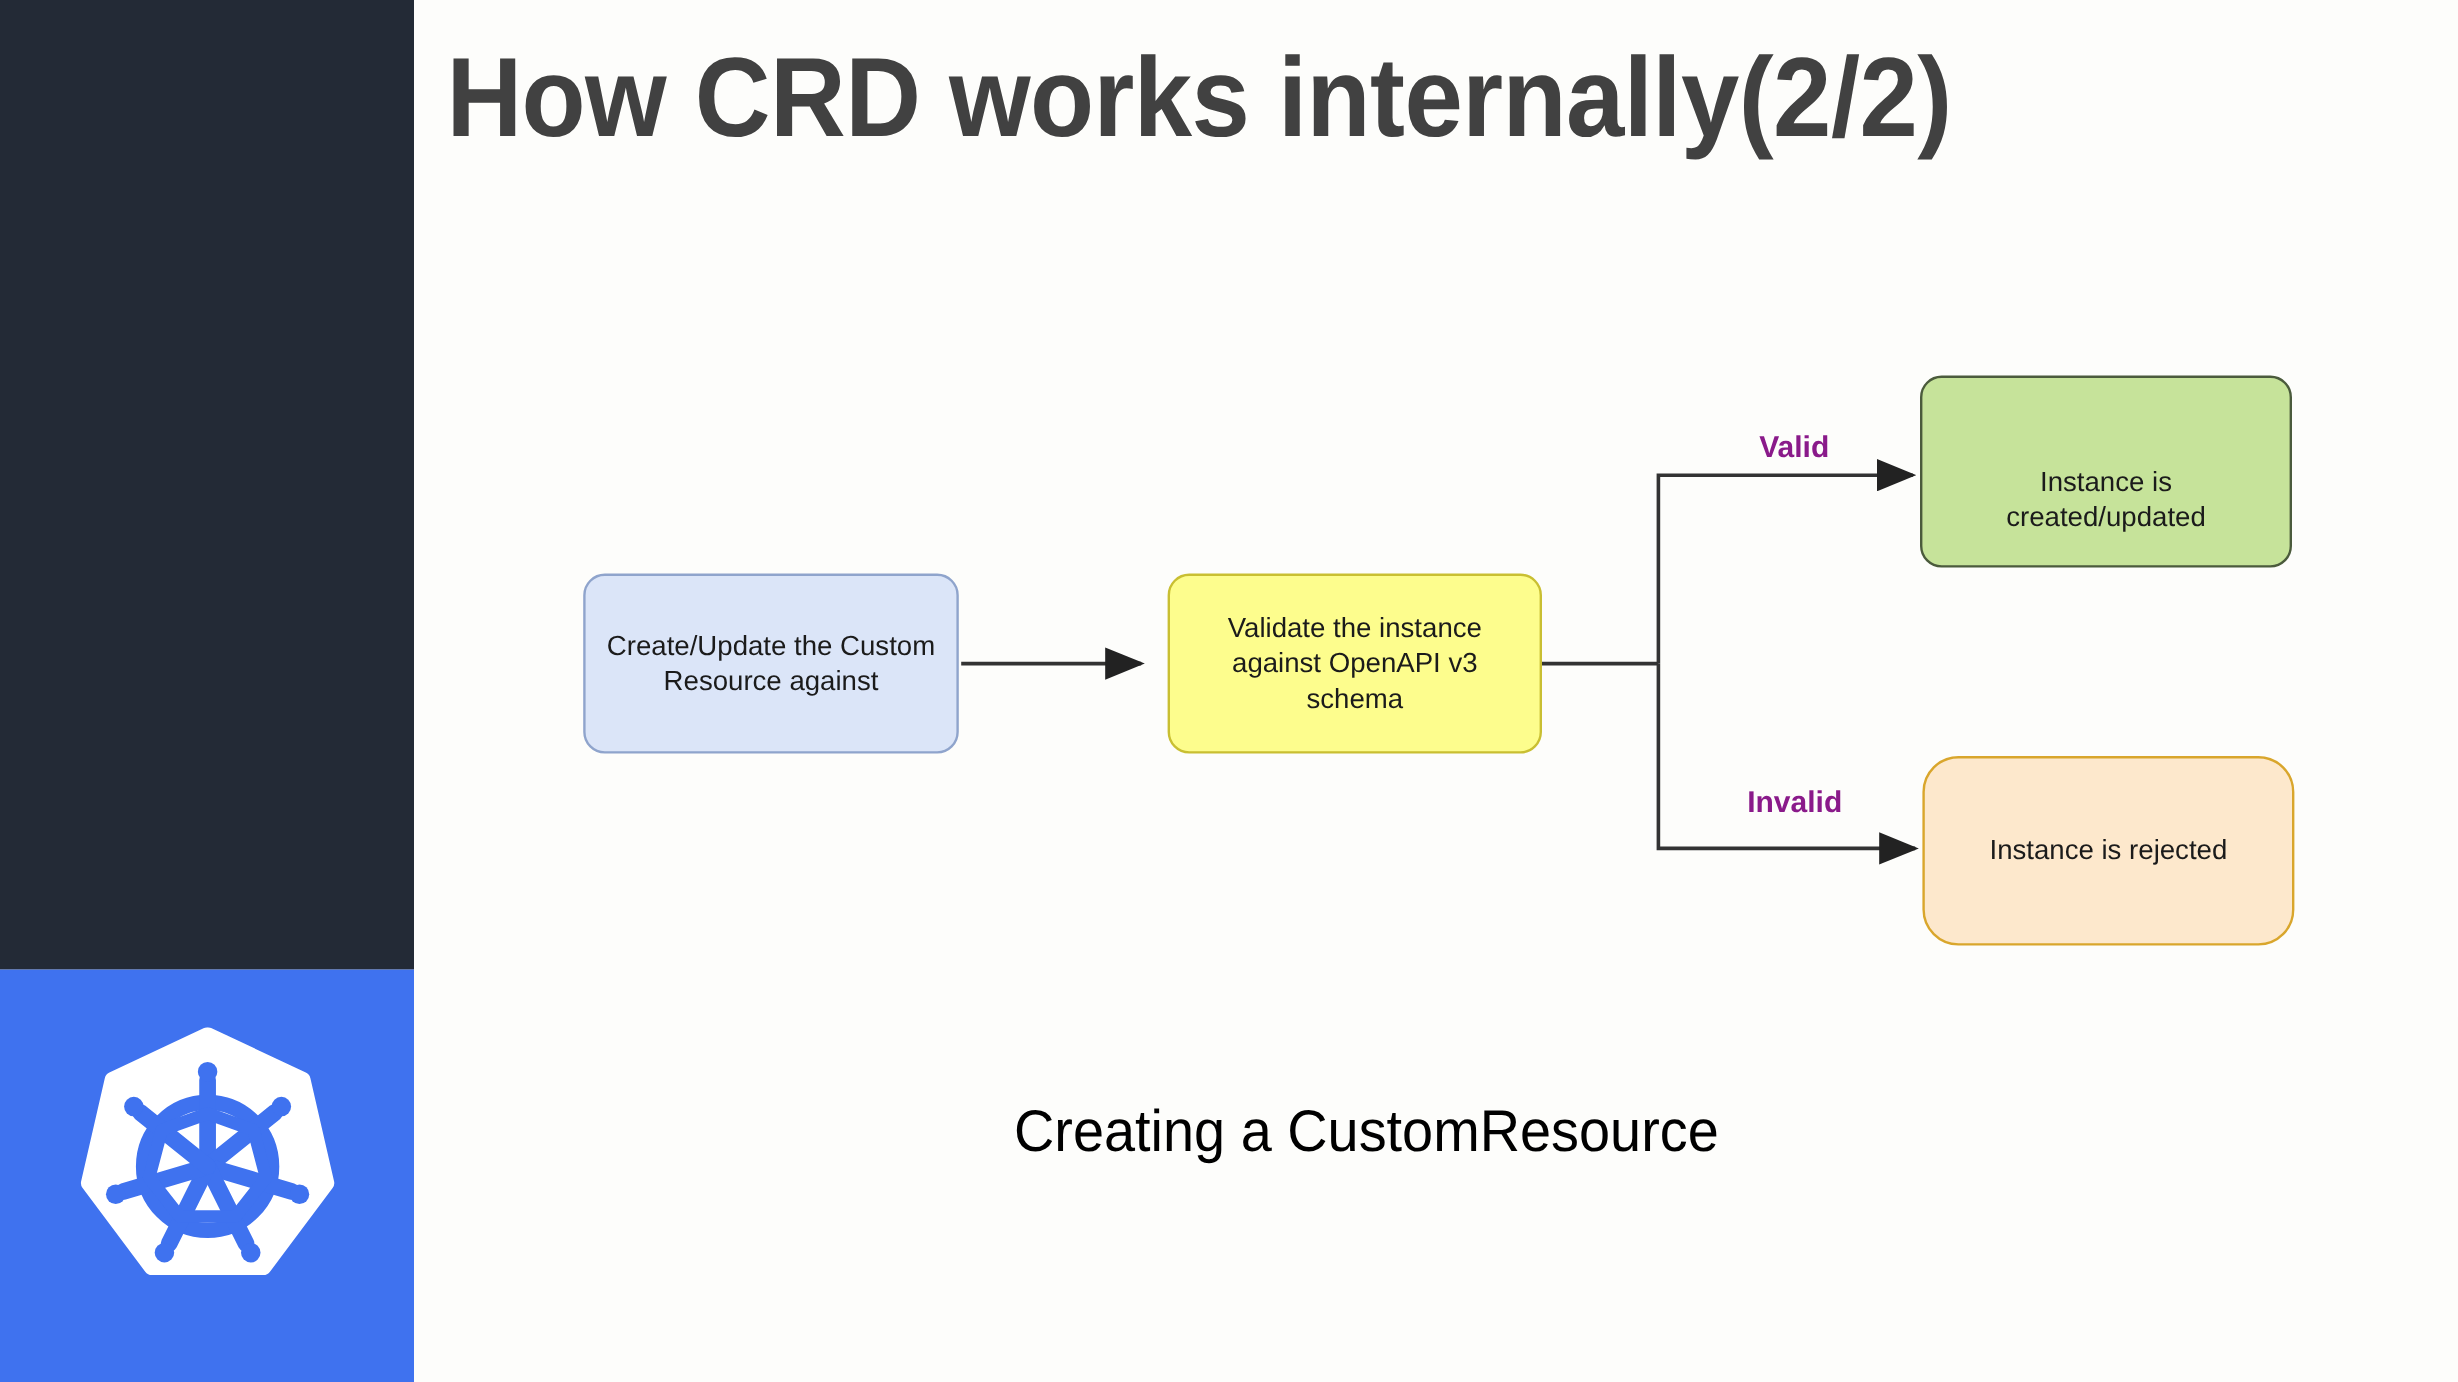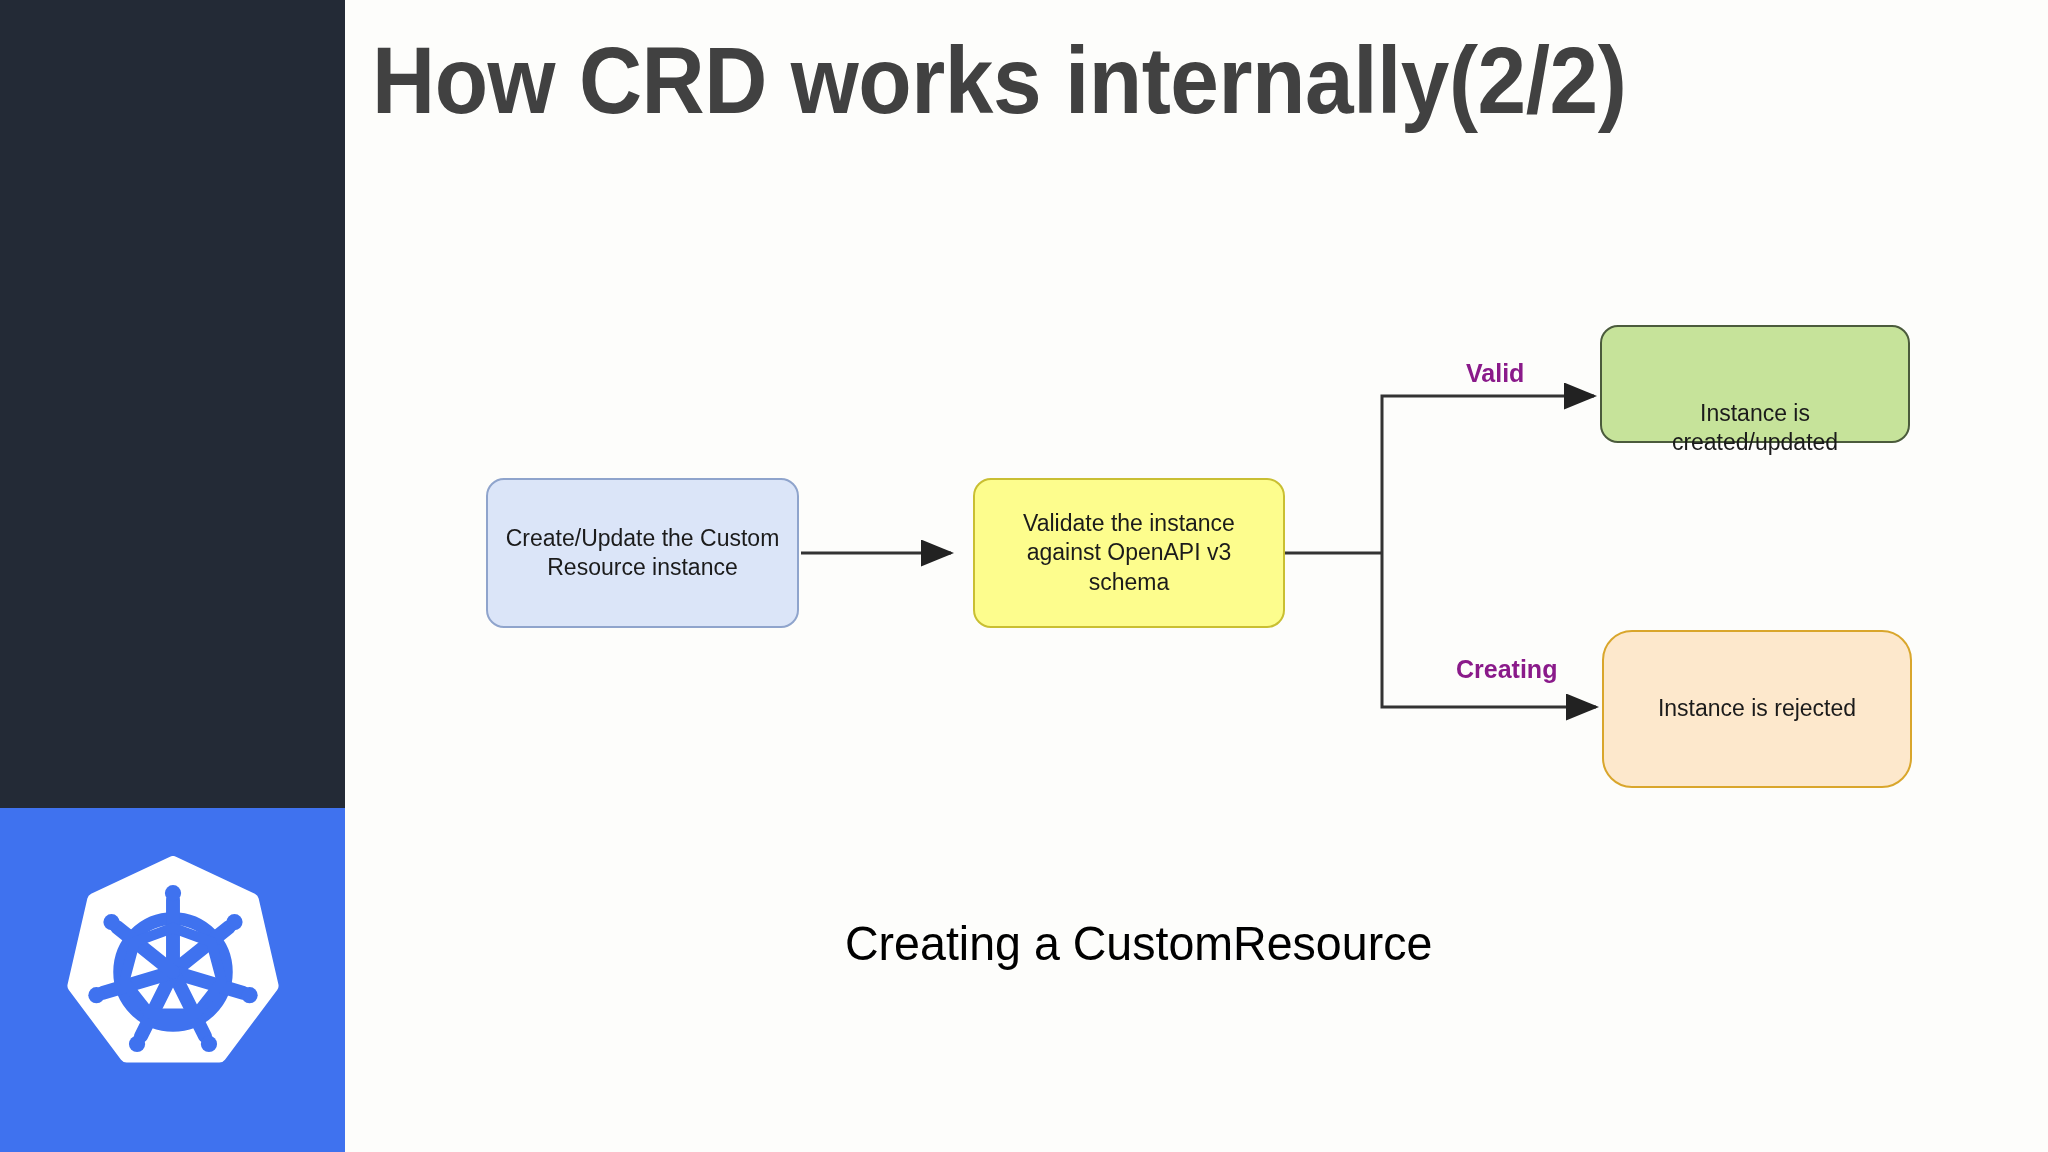--- a/index.html
+++ b/index.html
@@ -107,28 +107,27 @@
     border: 2px solid #c9bf32;
     border-radius: 18px;
     font-size: 23px;
     padding: 0 10px;
     margin-left: 16px;
   }
   #node-created {
     left: 1600px;
     top: 313px;
     width: 310px;
-    height: 118px;
+    height: 160px;
     background: #c6e39a;
     border: 2px solid #4b5b3c;
     border-radius: 18px;
     font-size: 23px;
     align-items: flex-start;
     padding: 72px 12px 0 12px;
-    margin-top: 12px;
   }
   #node-rejected {
     left: 1602px;
     top: 630px;
     width: 310px;
     height: 158px;
     background: #fde8cc;
     border: 2px solid #d9a62c;
     border-radius: 30px;
     font-size: 23px;
@@ -213,33 +212,33 @@
     <line x1="801" y1="553" x2="951" y2="553" stroke="#333333" stroke-width="3" marker-end="url(#arrowhead)"></line>
 
     <path d="M1271,553 L1382,553" fill="none" stroke="#333333" stroke-width="3"></path>
 
     <path d="M1382,553 L1382,396 L1594,396" fill="none" stroke="#333333" stroke-width="3" marker-end="url(#arrowhead)"></path>
 
     <path d="M1382,553 L1382,707 L1596,707" fill="none" stroke="#333333" stroke-width="3" marker-end="url(#arrowhead)"></path>
   </svg>
 
   <div class="node" id="node-create">
-    <span>Create/Update the Custom Resource instance</span>
+    <span>Create/Update the Custom Resource against</span>
   </div>
 
   <div class="node" id="node-validate">
     <span>Validate the instance against OpenAPI v3 schema</span>
   </div>
 
   <div class="node" id="node-created">
     <span>Instance is created/updated</span>
   </div>
 
   <div class="node" id="node-rejected">
     <span>Instance is rejected</span>
   </div>
 
   <div class="edge-label" id="label-valid">Valid</div>
-  <div class="edge-label" id="label-invalid">Creating</div>
+  <div class="edge-label" id="label-invalid">Invalid</div>
 
   <div id="caption">Creating a CustomResource</div>
 
 </div>
 
 </body></html>

